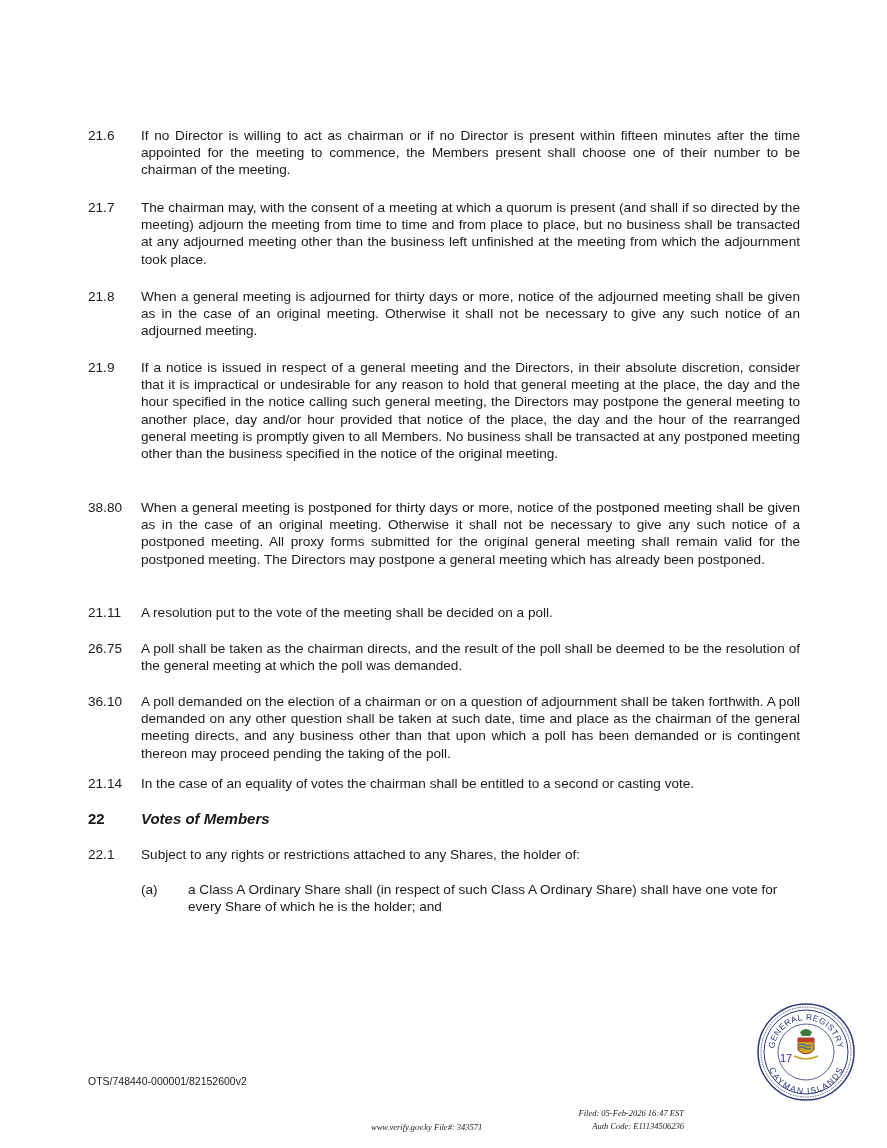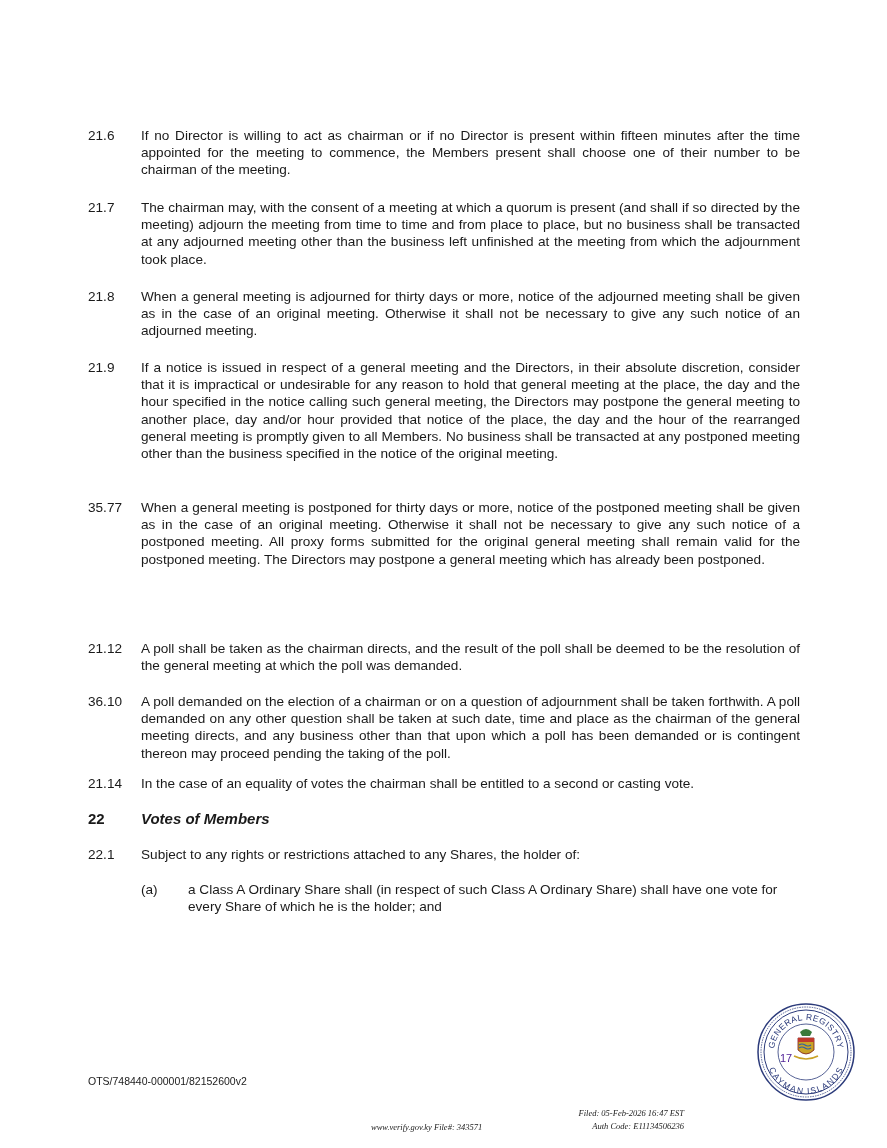--- a/index.html
+++ b/index.html
@@ -40,27 +40,31 @@
     <span class="num">21.8</span>
     <div class="txt">When a general meeting is adjourned for thirty days or more, notice of the adjourned meeting shall be given as in the case of an original meeting. Otherwise it shall not be necessary to give any such notice of an adjourned meeting.</div>
   </div>
 
   <div class="clause" style="top:359px">
     <span class="num">21.9</span>
     <div class="txt">If a notice is issued in respect of a general meeting and the Directors, in their absolute discretion, consider that it is impractical or undesirable for any reason to hold that general meeting at the place, the day and the hour specified in the notice calling such general meeting, the Directors may postpone the general meeting to another place, day and/or hour provided that notice of the place, the day and the hour of the rearranged general meeting is promptly given to all Members. No business shall be transacted at any postponed meeting other than the business specified in the notice of the original meeting.</div>
   </div>
 
   <div class="clause" style="top:499px">
-    <span class="num">35.77</span>
+    <span class="num">38.80</span>
     <div class="txt">When a general meeting is postponed for thirty days or more, notice of the postponed meeting shall be given as in the case of an original meeting. Otherwise it shall not be necessary to give any such notice of a postponed meeting. All proxy forms submitted for the original general meeting shall remain valid for the postponed meeting. The Directors may postpone a general meeting which has already been postponed.</div>
   </div>
 
+  <div class="clause" style="top:604px">
+    <span class="num">21.11</span>
+    <div class="txt">A resolution put to the vote of the meeting shall be decided on a poll.</div>
+  </div>
 
   <div class="clause" style="top:640px">
-    <span class="num">21.12</span>
+    <span class="num">26.75</span>
     <div class="txt">A poll shall be taken as the chairman directs, and the result of the poll shall be deemed to be the resolution of the general meeting at which the poll was demanded.</div>
   </div>
 
   <div class="clause" style="top:693px">
     <span class="num">36.10</span>
     <div class="txt">A poll demanded on the election of a chairman or on a question of adjournment shall be taken forthwith. A poll demanded on any other question shall be taken at such date, time and place as the chairman of the general meeting directs, and any business other than that upon which a poll has been demanded or is contingent thereon may proceed pending the taking of the poll.</div>
   </div>
 
   <div class="clause" style="top:775px">
     <span class="num">21.14</span>

